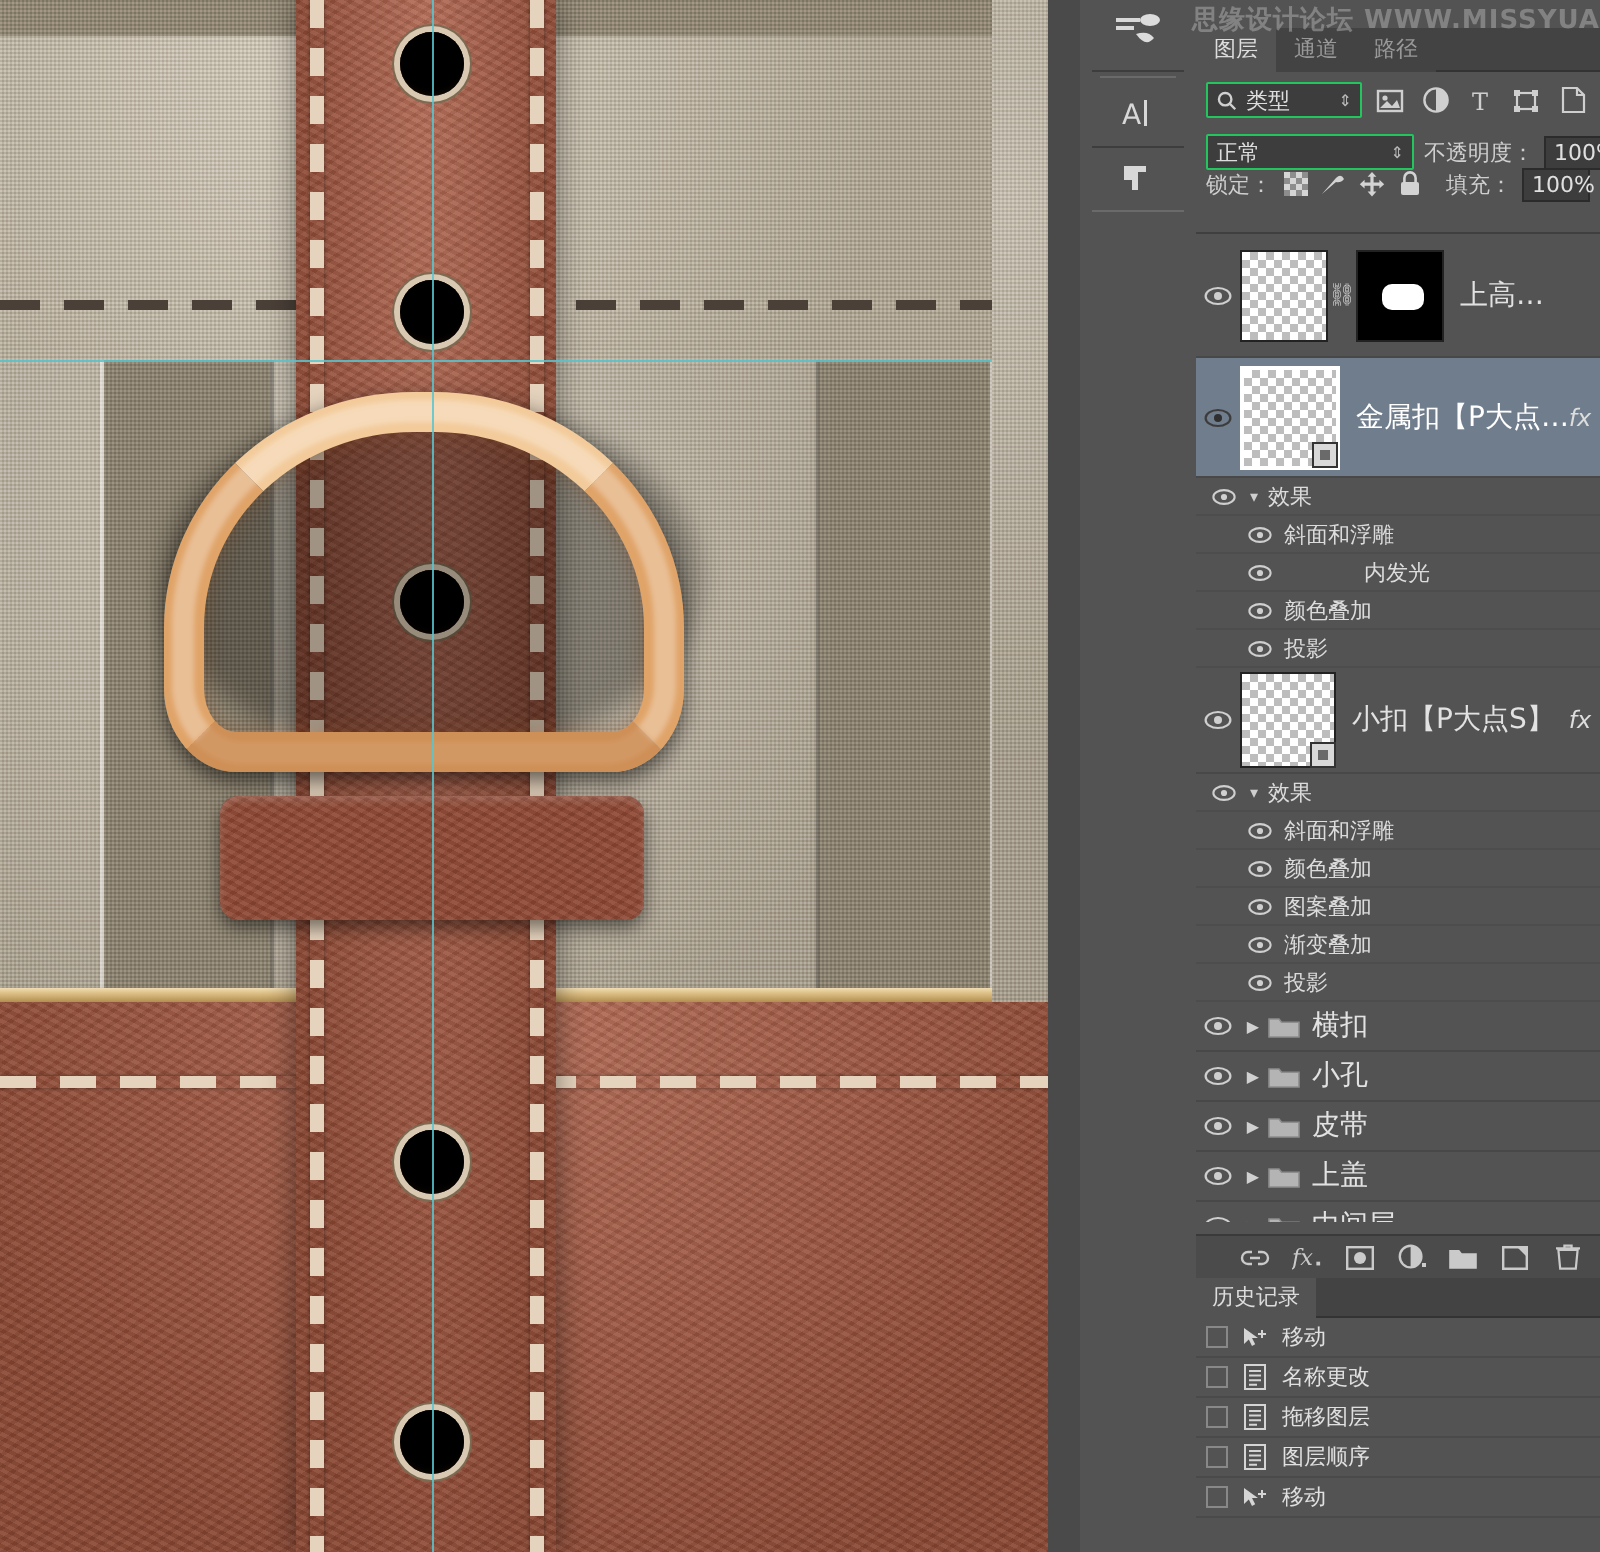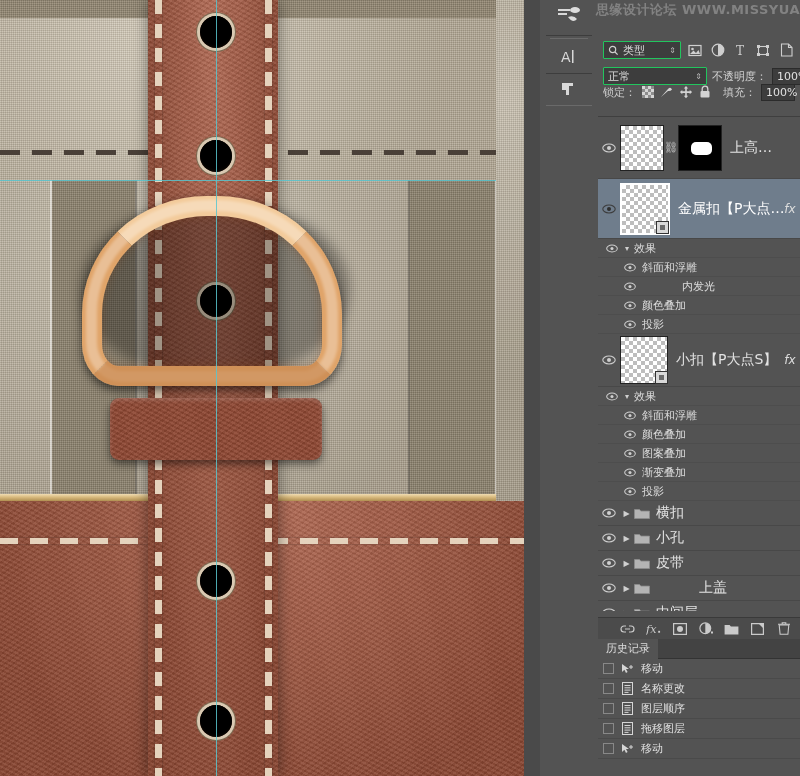--- a/index.html
+++ b/index.html
@@ -327,20 +327,25 @@
           <rect x="4" y="4" width="7" height="7" fill="#d8d8d8"></rect>
         </svg>
       </div>
     </div>
   </div>
 
   <div id="panel">
 
     <div class="wm">思缘设计论坛 WWW.MISSYUAN.COM</div>
 
+    <div class="tabbar">
+      <div class="tab active">图层</div>
+      <div class="tab">通道</div>
+      <div class="tab">路径</div>
+    </div>
 
     <div class="row" style="top:37px;">
       <div class="sel" style="width:78px;">
         <svg width="11" height="11" viewBox="0 0 12 12">
           <circle cx="5" cy="5" r="3.4" stroke="#d0d0d0" stroke-width="1.3" fill="none"></circle>
           <path d="M7.6 7.6 L10.5 10.5" stroke="#d0d0d0" stroke-width="1.3"></path>
         </svg>
         <span>类型</span>
         <span class="caret">⇕</span>
       </div>
@@ -604,21 +609,21 @@
               <ellipse cx="7" cy="5" rx="6.2" ry="4" stroke="#cfcfcf" stroke-width="1.1" fill="none"></ellipse>
               <circle cx="7" cy="5" r="2" fill="#cfcfcf"></circle>
             </svg>
           </div>
         <div class="tri">▶</div>
         <div class="folder">
             <svg width="16" height="12" viewBox="0 0 16 12">
               <path d="M0.5 2.5 h5 l1.3 1.6 h8.7 v7.4 h-15z" fill="#b4b4b4" stroke="#8d8d8d" stroke-width=".8"></path>
             </svg>
           </div>
-        <div class="lname" style="padding-left:5px;margin-left:43px;">上盖</div>
+        <div class="lname" style="padding-left:5px;">上盖</div>
       </div>
       <div class="lrow grow">
         <div class="eye">
             <svg width="14" height="10" viewBox="0 0 14 10">
               <ellipse cx="7" cy="5" rx="6.2" ry="4" stroke="#cfcfcf" stroke-width="1.1" fill="none"></ellipse>
               <circle cx="7" cy="5" r="2" fill="#cfcfcf"></circle>
             </svg>
           </div>
         <div class="tri">▶</div>
         <div class="folder">
@@ -701,31 +706,31 @@
         <span>名称更改</span>
       </div>
       <div class="hrow">
         <div class="hchk"></div>
         <div class="hico">
           <svg width="11" height="13" viewBox="0 0 11 13">
               <rect x="0.5" y="0.5" width="10" height="12" stroke="#d5d5d5" stroke-width="1" fill="none"></rect>
               <path d="M2.5 3.5 h6 M2.5 5.8 h6 M2.5 8.1 h6 M2.5 10.4 h4" stroke="#d5d5d5" stroke-width="1"></path>
             </svg>
         </div>
-        <span>图层顺序</span>
+        <span>拖移图层</span>
       </div>
       <div class="hrow">
         <div class="hchk"></div>
         <div class="hico">
           <svg width="11" height="13" viewBox="0 0 11 13">
               <rect x="0.5" y="0.5" width="10" height="12" stroke="#d5d5d5" stroke-width="1" fill="none"></rect>
               <path d="M2.5 3.5 h6 M2.5 5.8 h6 M2.5 8.1 h6 M2.5 10.4 h4" stroke="#d5d5d5" stroke-width="1"></path>
             </svg>
         </div>
-        <span>拖移图层</span>
+        <span>图层顺序</span>
       </div>
       <div class="hrow">
         <div class="hchk"></div>
         <div class="hico">
           <svg width="14" height="12" viewBox="0 0 14 12">
               <path d="M1 1 L1 9 L3.4 6.8 L5 10 L6.6 9.1 L5 6 L8 6z" fill="#d5d5d5"></path>
               <path d="M10 2 v4 M8 4 h4" stroke="#d5d5d5" stroke-width="1"></path>
             </svg>
         </div>
         <span>移动</span>

